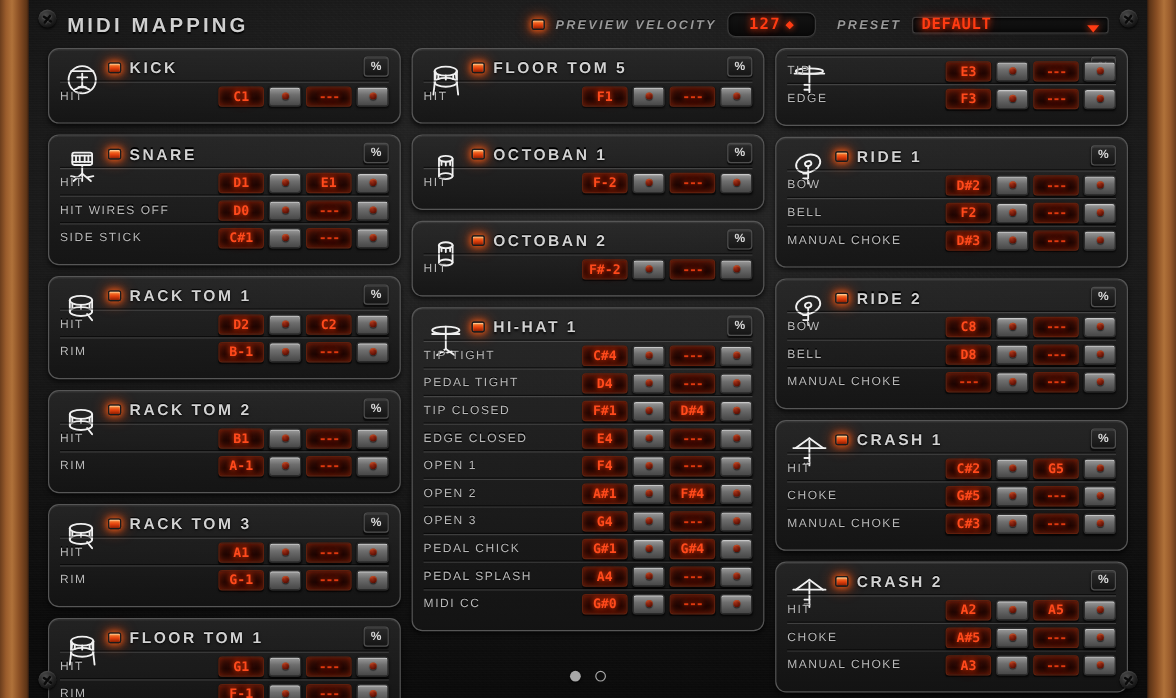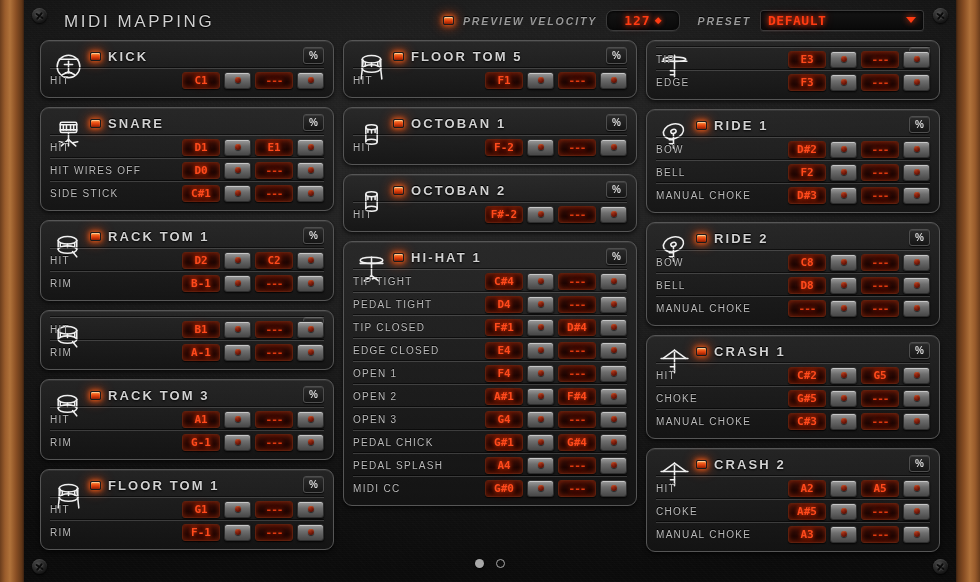--- a/index.html
+++ b/index.html
@@ -51,22 +51,22 @@
   .screw::before { left:3px; right:3px; top:6.5px; height:2px; transform:rotate(34deg); }
   .screw::after  { left:3px; right:3px; top:6.5px; height:2px; transform:rotate(-52deg); }
   .screw.tl{left:8px;  top:8px;}
   .screw.tr{right:8px; top:8px;}
   .screw.bl{left:8px;  bottom:8px;}
   .screw.br{right:8px; bottom:8px;}
 
   
   #header { position:absolute; left:0; right:0; top:0; height:44px; z-index:5; }
   #title {
-    position:absolute; left:40px; top:12px;
-    font-size:17px; font-weight:normal; letter-spacing:2.6px;
+    position:absolute; left:32px; top:12px;
+    font-size:17px; font-weight:bold; letter-spacing:2.6px;
     color:#cfcfcf; text-shadow:0 -1px 0 #000, 0 1px 1px rgba(0,0,0,.9);
   }
   .hdr-right { position:absolute; right:32px; top:10px; display:flex; align-items:center; gap:9px; }
   .hdr-label {
     font-size:10.5px; letter-spacing:1.9px; color:#9a9a9a; font-weight:bold;
     text-shadow:0 -1px 0 #000;
     font-style:italic;
   }
 
   
@@ -90,21 +90,21 @@
     font-family:"DejaVu Sans Mono", monospace;
     font-size:13px; font-weight:bold; letter-spacing:1px;
     color:#ff3b12; text-shadow:0 0 5px rgba(255,60,15,.95), 0 0 10px rgba(255,40,0,.55);
   }
   .spin {
     font-size:9px; color:#ff3b12; line-height:7px;
     text-shadow:0 0 5px rgba(255,60,15,.9);
   }
 
   .preset-box {
-    width:164px; height:21px; position:relative;
+    width:164px; height:14px; position:relative;
     background:linear-gradient(180deg,#141414,#090909);
     border:1px solid #3a3a3a; border-radius:3px;
     box-shadow:inset 0 1px 3px rgba(0,0,0,.95), 0 1px 0 rgba(255,255,255,.05);
     display:flex; align-items:center;
   }
   .preset-val {
     font-family:"DejaVu Sans Mono", monospace;
     font-size:13px; font-weight:bold; letter-spacing:.5px; padding-left:7px;
     color:#ff3b12; text-shadow:0 0 5px rgba(255,60,15,.95), 0 0 10px rgba(255,40,0,.5);
   }
@@ -119,21 +119,21 @@
     position:absolute; left:16px; right:16px; top:40px; bottom:34px;
     display:flex; gap:9px; z-index:4;
   }
   .col { flex:1; display:flex; flex-direction:column; gap:9px; }
 
   
   .inst {
     background:linear-gradient(180deg, rgba(42,42,42,.75), rgba(20,20,20,.85));
     border:1px solid #565656; border-radius:9px;
     box-shadow:inset 0 1px 0 rgba(255,255,255,.07), 0 2px 4px rgba(0,0,0,.65);
-    padding:5px 9px 6px 9px; position:relative;
+    padding:5px 9px 11px 9px; position:relative;
   }
   .inst-head { display:flex; align-items:center; gap:7px; height:21px; padding-left:40px; }
   .inst-name {
     font-size:13px; font-weight:bold; letter-spacing:2.1px; color:#d2d2d2;
     text-shadow:0 -1px 0 #000, 0 1px 2px rgba(0,0,0,.9);
   }
   .pct-btn {
     position:absolute; right:9px; top:6px;
     width:21px; height:17px; border-radius:3px;
     background:linear-gradient(180deg,#2b2b2b,#151515);
@@ -385,20 +385,24 @@
                 <ellipse cx="15" cy="10" rx="9" ry="3.6"></ellipse>
                 <path d="M6 10 L6 19"></path>
                 <path d="M24 10 L24 19"></path>
                 <ellipse cx="15" cy="19" rx="9" ry="3.6"></ellipse>
                 <path d="M8 13 L8 16.5"></path>
                 <path d="M15 13.5 L15 17"></path>
                 <path d="M22 13 L22 16.5"></path>
                 <path d="M20 21 L24 26"></path>
               </svg>
             </div>
+            <div class="inst-head">
+              <span class="led"></span>
+              <span class="inst-name">RACK TOM 2</span>
+            </div>
             <div class="pct-btn">%</div>
             <div class="rows">
               <div class="row">
                 <span class="row-label">HIT</span>
                 <span class="ctrls">
                   <span class="note">B1</span>
                   <span class="learn">
                     <i></i>
                   </span>
                   <span class="note empty">---</span>

